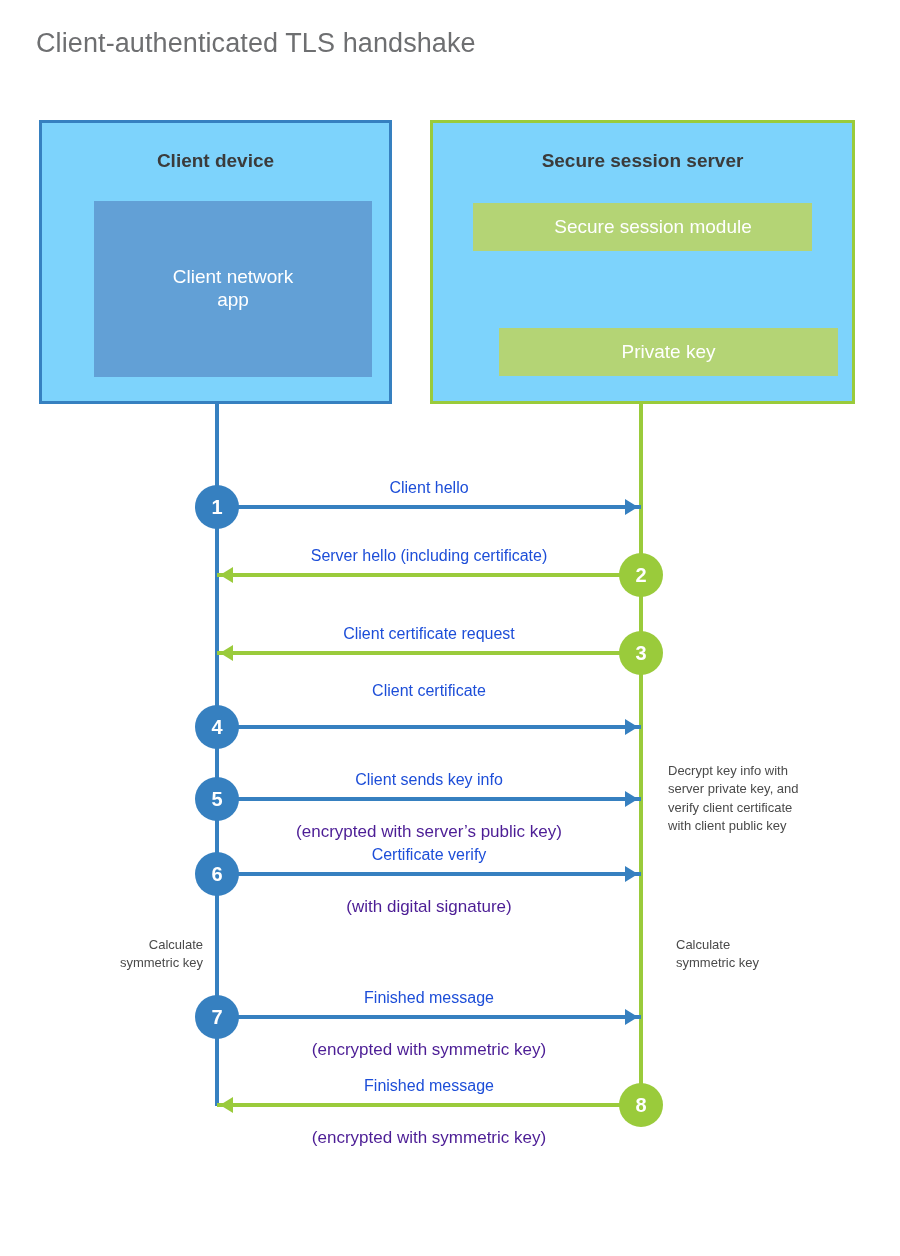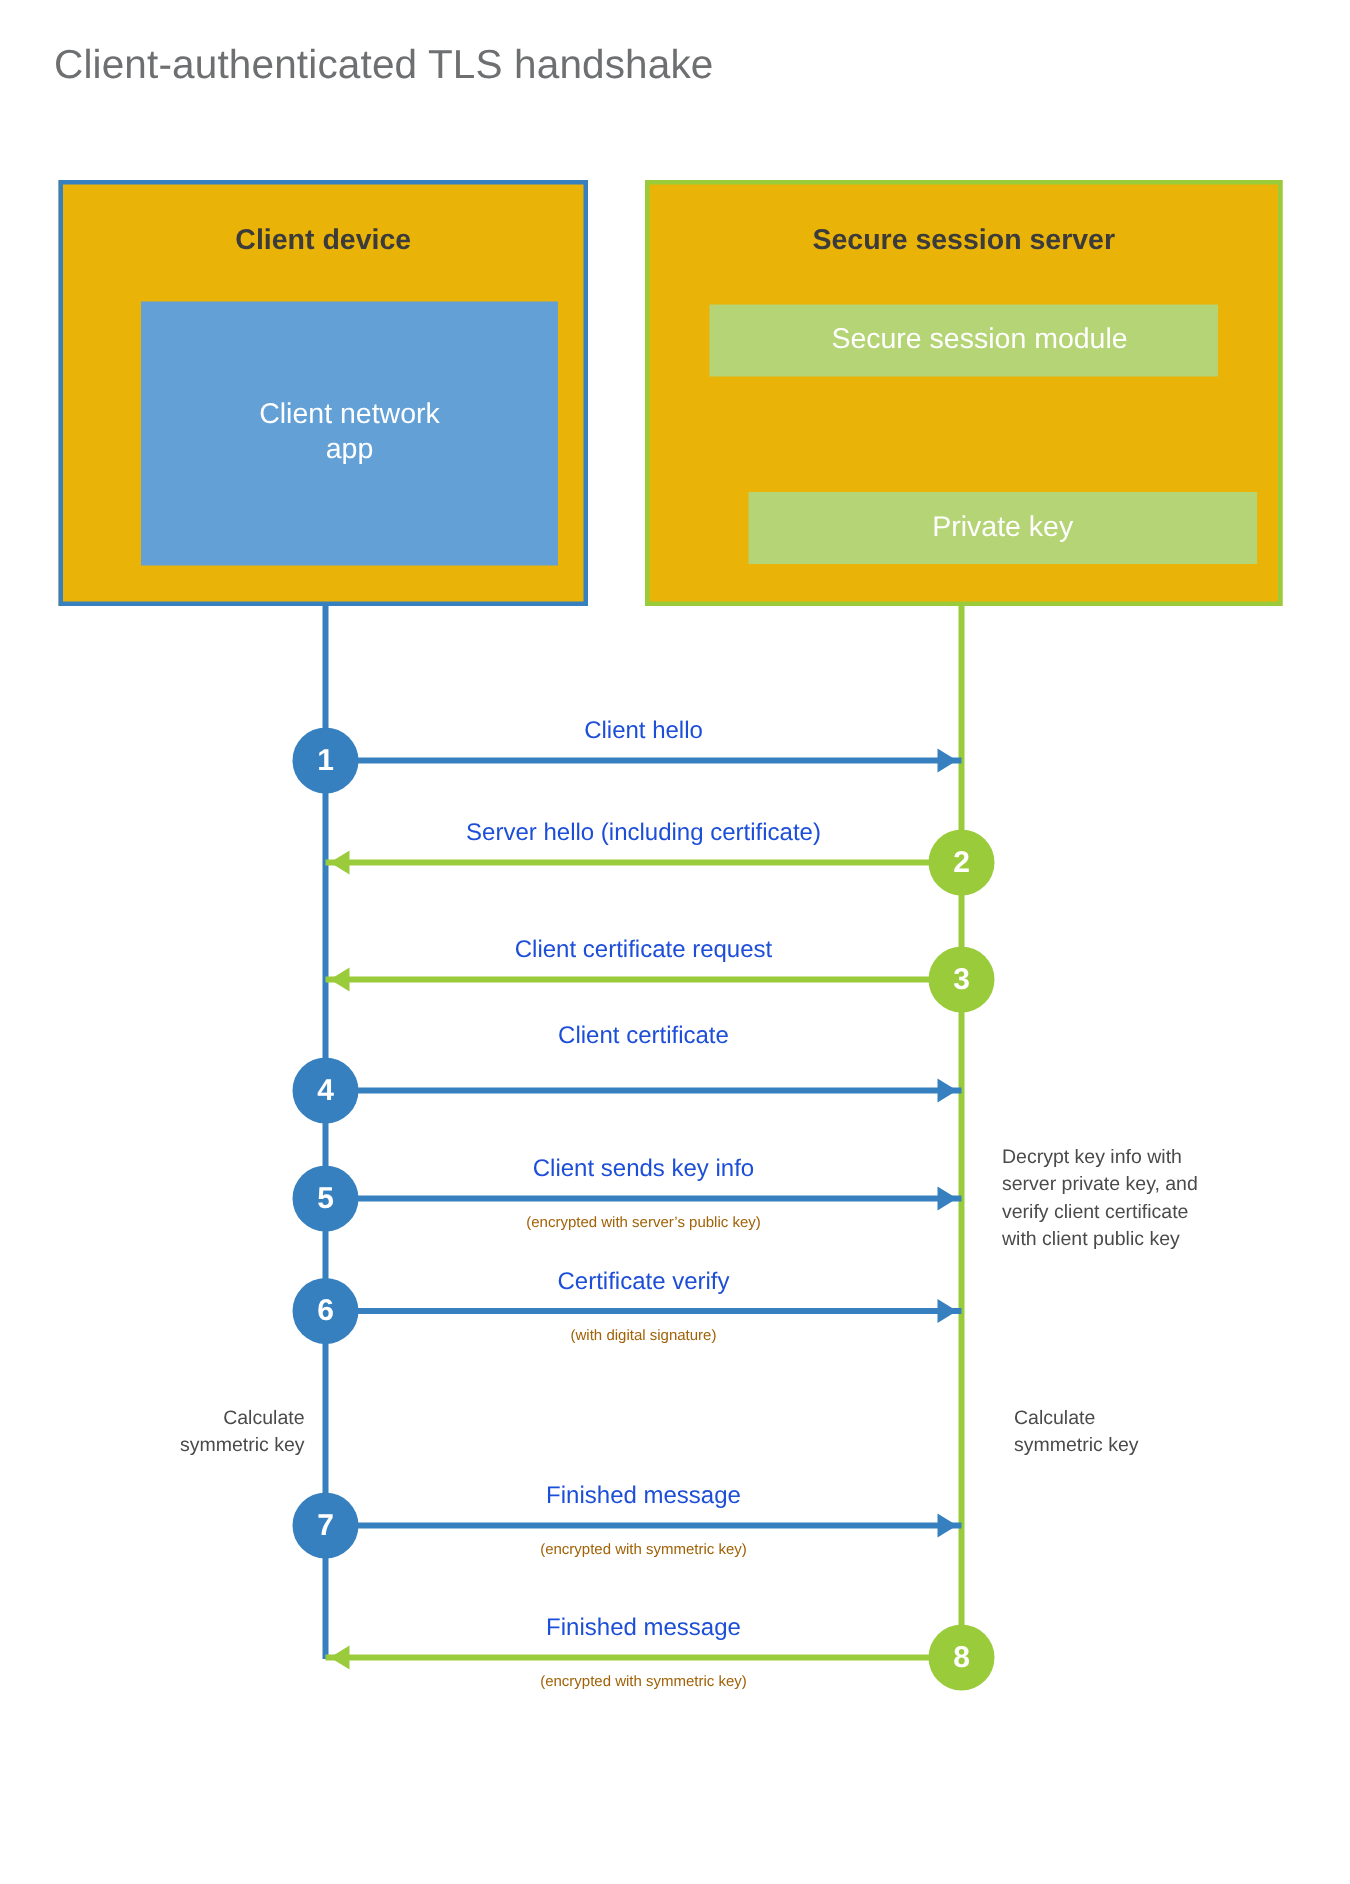--- a/index.html
+++ b/index.html
@@ -28,21 +28,21 @@
     font-size: 27px;
     font-weight: 400;
     color: #6e6f71;
     letter-spacing: 0.1px;
     white-space: nowrap;
   }
 
   
   .party-box {
     position: absolute;
-    background: #eab308;
+    background: #7dd3fc;
     box-sizing: border-box;
   }
   #client-box {
     left: 39px;
     top: 120px;
     width: 353px;
     height: 284px;
     border: 3px solid #3680c0;
   }
   #server-box {
@@ -154,23 +154,24 @@
   .msg-label {
     position: absolute;
     text-align: center;
     color: #1d4ed8;
     font-size: 16px;
     white-space: nowrap;
   }
   .msg-sublabel {
     position: absolute;
     text-align: center;
-    color: #a16207;
-    font-size: 10px;
+    color: #4c1d95;
+    font-size: 17px;
     white-space: nowrap;
+    margin-top: 12px;
   }
 
   
   .annotation {
     position: absolute;
     color: #4a4a4a;
     font-size: 13px;
     line-height: 1.42;
   }
   .annotation.right-aligned { text-align: right; }

